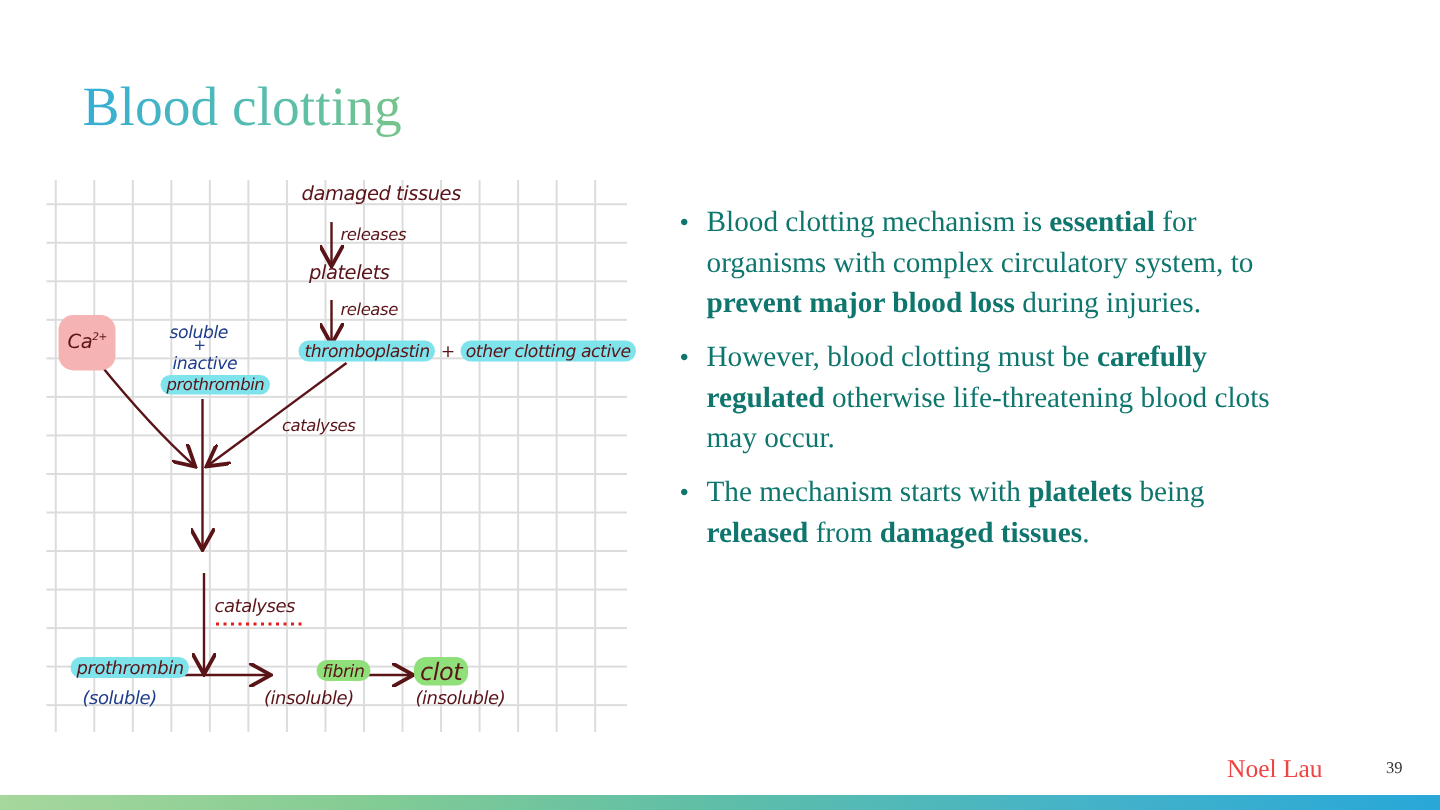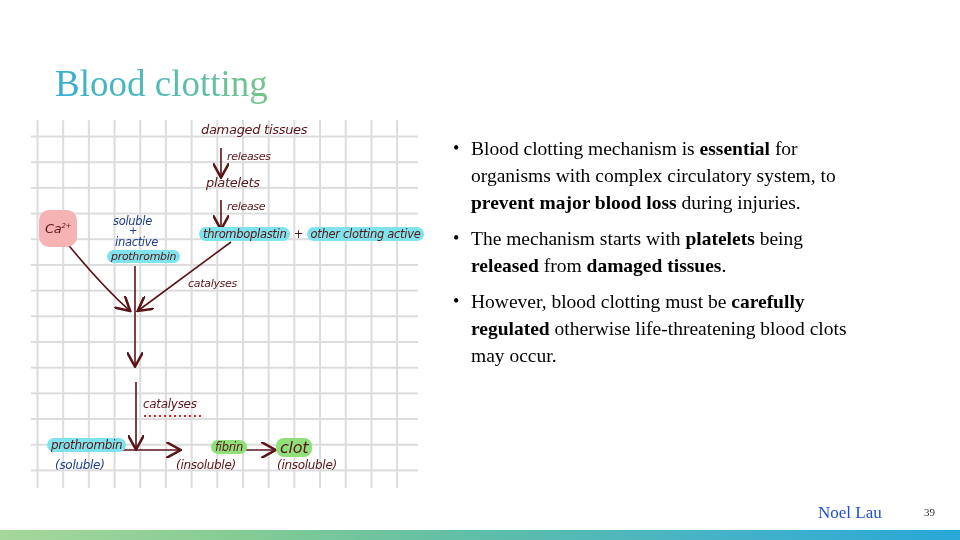--- a/index.html
+++ b/index.html
@@ -1,36 +1,36 @@
 <!DOCTYPE html>
 <html><head>
   <meta charset="utf-8">
   <style>
     html, body { margin:0; padding:0; }
     body { width:960px; height:540px; position:relative; overflow:hidden; background:#ffffff; font-family:"Liberation Serif", "DejaVu Serif", serif; }
     .title { position:absolute; left:55px; top:50px; font-size:37px; line-height:44px; color:#3db3c8;
-      background:linear-gradient(90deg,#35aed6 0%,#55bcb0 55%,#78c48a 100%); -webkit-background-clip:text; background-clip:text;margin-top:12px; -webkit-text-fill-color:transparent; }
+      background:linear-gradient(90deg,#35aed6 0%,#55bcb0 55%,#78c48a 100%); -webkit-background-clip:text; background-clip:text; -webkit-text-fill-color:transparent; }
     .diagram { position:absolute; left:31px; top:120px; width:387px; height:368px;
       background-color:#ffffff;
       background-image:
         linear-gradient(to right, #dcdcdc 1.5px, transparent 1.5px),
         linear-gradient(to bottom, #dcdcdc 1.5px, transparent 1.5px);
       background-size:25.7px 25.7px; background-position:5.5px 15.5px; }
     .diagram svg { position:absolute; left:0; top:0; }
     .hw { position:absolute; font-family:"DejaVu Sans", sans-serif; font-style:italic; white-space:nowrap; letter-spacing:-0.3px; }
     .maroon { color:#5a1418; }
     .navy { color:#1e3d8a; }
     .hl-cyan { background:#7fe3ec; border-radius:8px; padding:0 4px; }
     .hl-green { background:#8fe07a; border-radius:8px; padding:0 4px; }
     .hl-pink { background:#f6b3b3; border-radius:10px; padding:11px 6px; }
-    .bullets { position:absolute; left:455px; top:135px; width:420px; margin:0; padding:0; list-style:none; font-size:19.5px; line-height:27px; color:#000000; }
+    .bullets { position:absolute; left:455px; top:135px; width:420px; margin:0; padding:0; list-style:none; font-size:19.5px; line-height:27px; color:#0f766e; }
     .bullets li { position:relative; padding-left:16px; margin-bottom:9px; }
     .bullets li::before { content:"•"; position:absolute; left:-2px; top:0; font-size:18px; }
     .bullets b { font-weight:bold; }
-    .footer-name { position:absolute; left:818px; top:503px; font-size:17px; color:#1d4ed8; }
+    .footer-name { position:absolute; left:818px; top:503px; font-size:17px; color:#ef4444; }
     .page-num { position:absolute; left:924px; top:506px; font-size:11px; color:#333; }
     .bottom-bar { position:absolute; left:0; top:530px; width:960px; height:10px; background:linear-gradient(90deg,#a6d79c 0%,#84cc94 25%,#5ebea8 50%,#45b3c8 75%,#28a7d8 100%); }
   </style>
 </head>
 <body>
 
 <div class="title">Blood clotting</div>
 
 <div class="diagram">
   <svg width="387" height="368" viewBox="0 0 387 368">
@@ -100,22 +100,22 @@
     <span class="hl-green">clot</span>
   </div>
   <div class="hw maroon" style="left:246px; top:338px; font-size:12px;">(insoluble)</div>
 </div>
 
 <ul class="bullets">
   <li>
     <span>Blood clotting mechanism is </span><b>essential</b><span> for organisms with complex circulatory system, to </span><b>prevent major blood loss</b><span> during injuries.</span>
   </li>
   <li>
-    <span>The mechanism starts with </span><b>platelets</b><span> being </span><b>released</b><span> from </span><b>damaged tissues</b><span>.</span>
+    <span>However, blood clotting must be </span><b>carefully regulated</b><span> otherwise life-threatening blood clots may occur.</span>
   </li>
   <li>
-    <span>However, blood clotting must be </span><b>carefully regulated</b><span> otherwise life-threatening blood clots may occur.</span>
+    <span>The mechanism starts with </span><b>platelets</b><span> being </span><b>released</b><span> from </span><b>damaged tissues</b><span>.</span>
   </li>
 </ul>
 
 <div class="footer-name">Noel Lau</div>
 <div class="page-num">39</div>
 <div class="bottom-bar"></div>
 
 </body></html>

